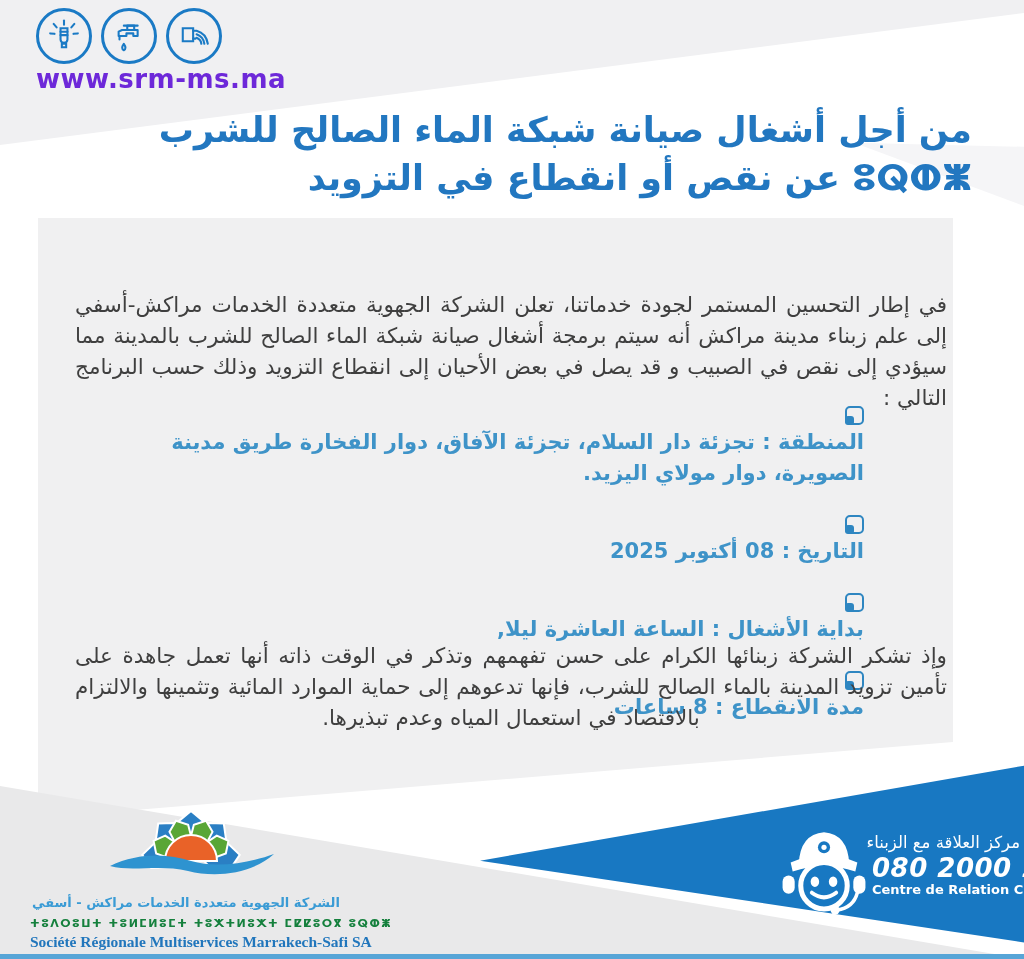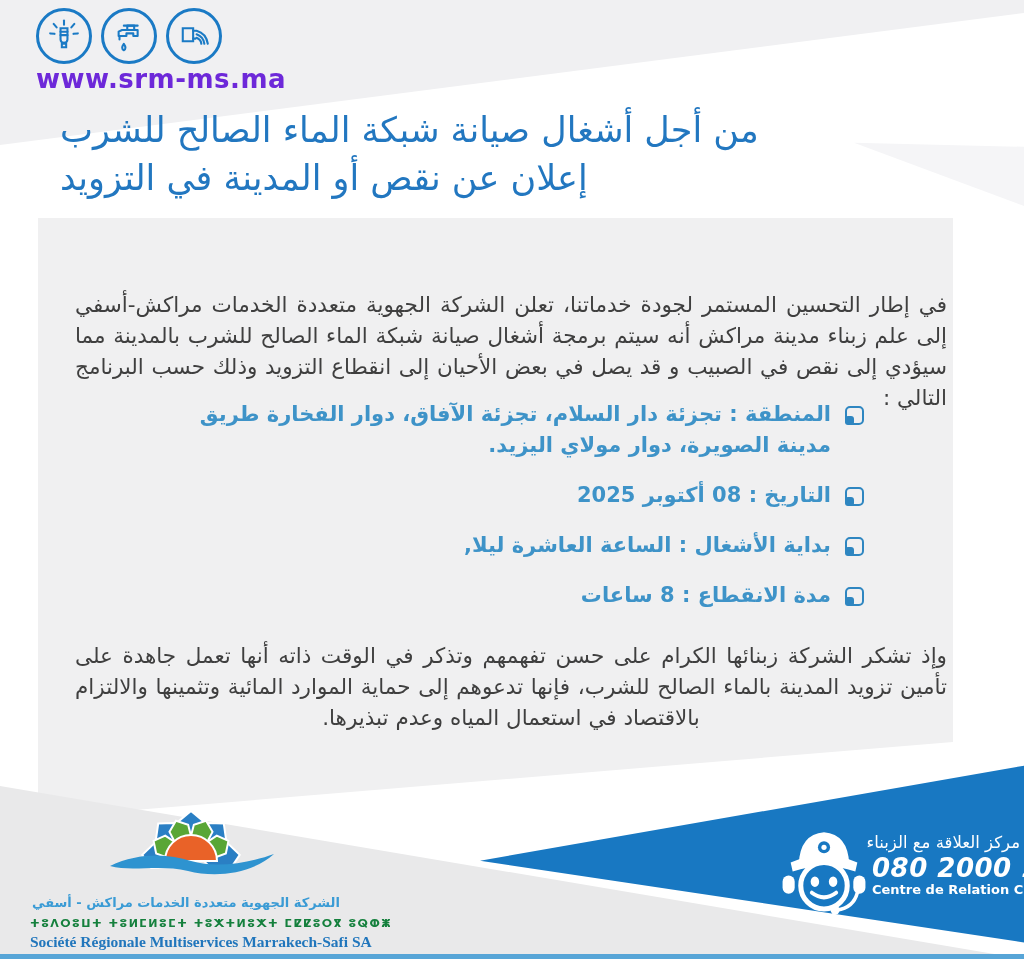--- a/index.html
+++ b/index.html
@@ -36,35 +36,35 @@
   .icon-circle{
     width:50px;height:50px;border:3px solid #1a7ac5;border-radius:50%;
     display:flex;align-items:center;justify-content:center;background:transparent;
   }
   .website{
     position:absolute;left:36px;top:64px;font-size:26px;font-weight:bold;
     color:#6d28d9;letter-spacing:.5px;
   }
   
   .title-block{
-    position:absolute;left:60px;top:106px;width:920px;text-align:left;
-    direction:rtl;color:#2277c0;font-weight:normal;line-height:48px;font-size:35px;
+    position:absolute;left:52px;top:106px;width:920px;text-align:right;
+    direction:rtl;color:#2277c0;font-weight:bold;line-height:48px;font-size:35px;
   }
   
   .intro,.closing{
     position:absolute;left:75px;width:872px;direction:rtl;text-align:justify;
     color:#3f3f3f;font-size:21.5px;line-height:31px;
   }
   .intro{top:241px;margin-top:48px;}
   .closing{top:640px;text-align-last:center;}
   .list{
     position:absolute;left:150px;top:399px;width:714px;display:flex;
     flex-direction:column;gap:19px;direction:rtl;
   }
-  .list-item{display:flex;gap:14px;color:#3e93c8;font-size:21px;font-weight:600;line-height:31px;}
+  .list-item{display:flex;gap:2px;color:#3e93c8;font-size:21px;font-weight:600;line-height:31px;flex-direction:column;}
   .bullet{
     position:relative;flex:0 0 auto;width:15px;height:15px;margin-top:7px;
     border:2.5px solid #2e86c1;border-radius:5px;background:transparent;
   }
   .bullet::after{
     content:"";position:absolute;left:-2px;bottom:-2px;width:9px;height:9px;
     background:#2e86c1;border-radius:3px;
   }
   
   .lotus{position:absolute;left:100px;top:808px;}
@@ -122,21 +122,21 @@
         <path d="M25,16 q11,3 13,15"></path>
         <path d="M25,20 q8,3 9,11"></path>
         <path d="M25,24 q5,2 5.5,7"></path>
       </svg>
     </span>
   </div>
   <div class="website">www.srm-ms.ma</div>
 
   <div class="title-block">
     <div>من أجل أشغال صيانة شبكة الماء الصالح للشرب</div>
-    <div>إعلان عن نقص أو المدينة في التزويد</div>
+    <div>ⵓⵕⵀⵥ عن نقص أو انقطاع في التزويد</div>
   </div>
 
   <div class="intro">في إطار التحسين المستمر لجودة خدماتنا، تعلن الشركة الجهوية متعددة الخدمات مراكش-أسفي إلى علم زبناء مدينة مراكش أنه سيتم برمجة أشغال صيانة شبكة الماء الصالح للشرب بالمدينة مما سيؤدي إلى نقص في الصبيب و قد يصل في بعض الأحيان إلى انقطاع التزويد وذلك حسب البرنامج التالي :</div>
 
   <div class="list">
     <div class="list-item">
       <span class="bullet"></span>
       <span>المنطقة : تجزئة دار السلام، تجزئة الآفاق، دوار الفخارة طريق مدينة الصويرة، دوار مولاي اليزيد.</span>
     </div>
     <div class="list-item">

